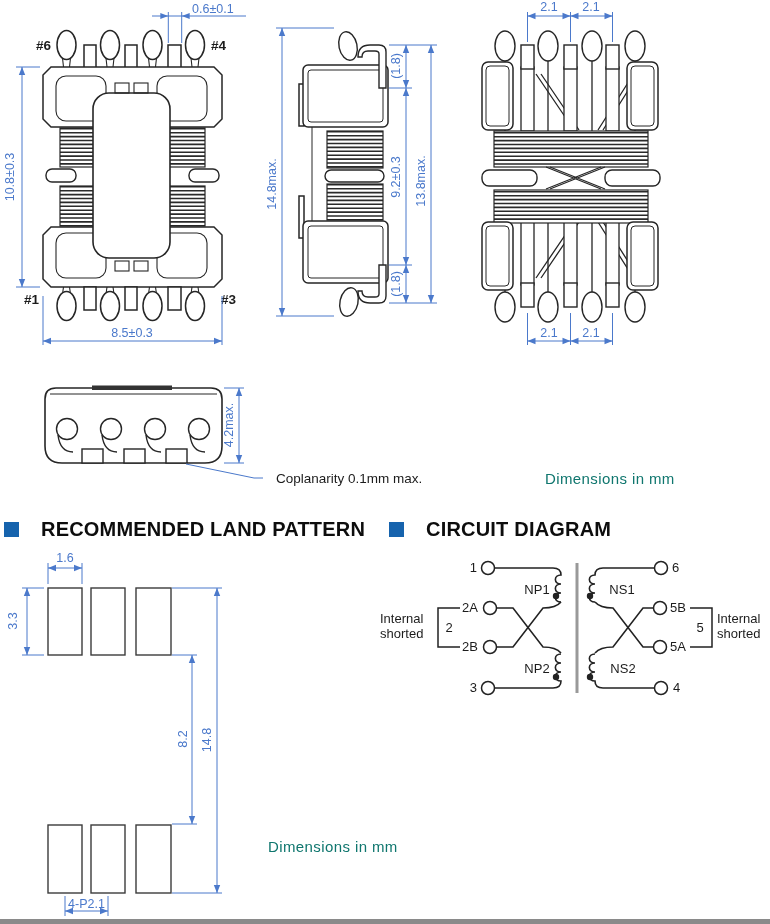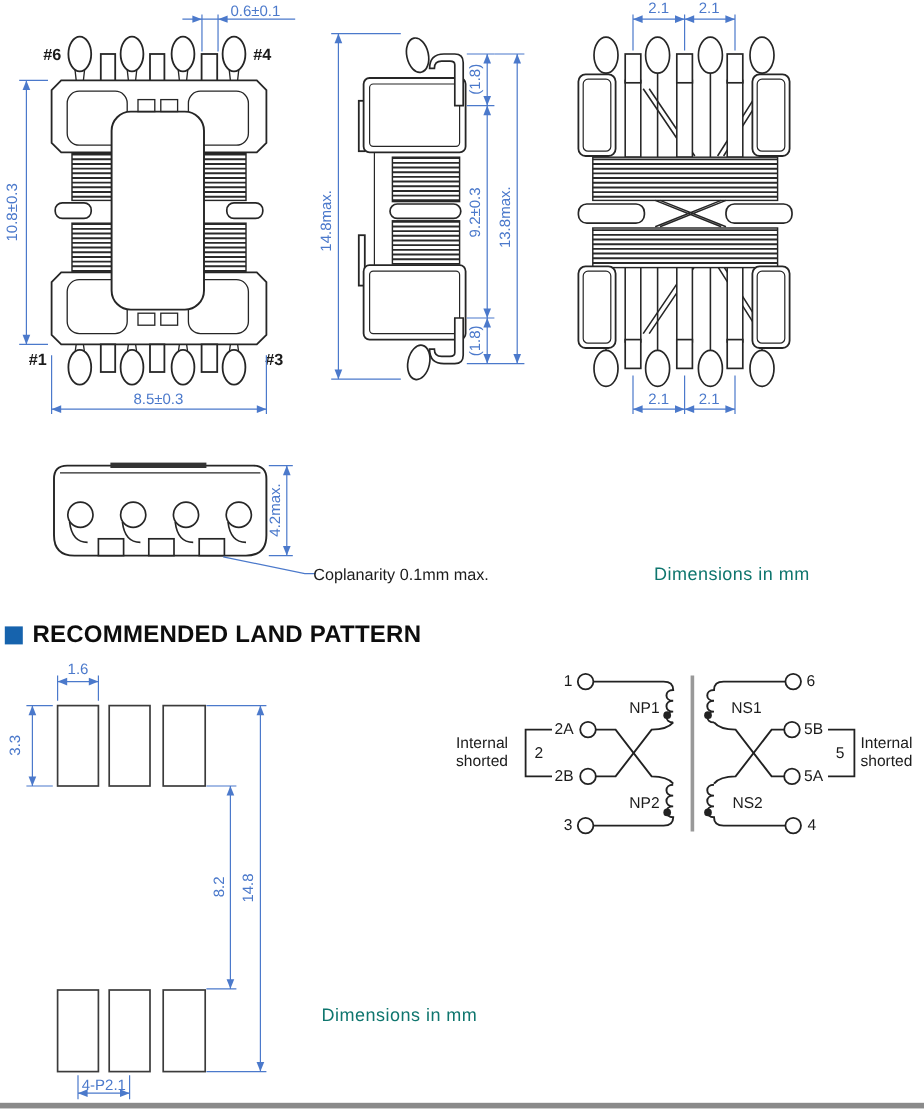--- a/index.html
+++ b/index.html
@@ -3,21 +3,21 @@
 <meta charset="utf-8">
 <style>
   html,body{margin:0;padding:0;background:#fff;}
   .page{position:relative;width:770px;height:924px;background:#fff;overflow:hidden;
         font-family:"Liberation Sans",sans-serif;}
   .page svg{position:absolute;left:0;top:0;}
   svg text{font-family:"Liberation Sans",sans-serif;}
   .dim{font-size:12.5px;fill:#4b79cb;}
   .pinlbl{font-size:13.5px;font-weight:600;fill:#1c1c1c;}
   .cir{font-size:13px;fill:#1c1c1c;}
-  .section-header{position:absolute;display:flex;align-items:center;gap:8px;
+  .section-header{position:absolute;display:flex;align-items:center;gap:22px;
                   font-weight:bold;font-size:20px;color:#0d0d0d;letter-spacing:0.2px;white-space:nowrap;}
   .bullet{width:15px;height:15px;background:#1663ad;flex:0 0 auto;}
   .note{position:absolute;font-size:15px;color:#0f766e;letter-spacing:0.4px;white-space:nowrap;}
   .cop-note{position:absolute;font-size:13.5px;color:#1c1c1c;white-space:nowrap;}
   .bottom-bar{position:absolute;left:0;top:919px;width:770px;height:5px;background:#8a8a8a;}
 </style>
 </head>
 <body>
 
 <div class="page">
@@ -331,19 +331,23 @@
     <text class="cir" x="380" y="638">shorted</text>
     <text class="cir" x="717" y="623">Internal</text>
     <text class="cir" x="717" y="638">shorted</text>
   </g>
 </svg>
 
   <div class="section-header" style="left:4px;top:518px;">
     <span class="bullet"></span>
     <span>RECOMMENDED LAND PATTERN</span>
   </div>
-
-  <div class="cop-note" style="left:261px;top:471px;">Coplanarity 0.1mm max.</div>
+  <div class="section-header" style="left:389px;top:518px;">
+    <span class="bullet"></span>
+    <span>CIRCUIT DIAGRAM</span>
+  </div>
+
+  <div class="cop-note" style="left:276px;top:471px;">Coplanarity 0.1mm max.</div>
   <div class="note" style="left:545px;top:470px;">Dimensions in mm</div>
   <div class="note" style="left:268px;top:838px;">Dimensions in mm</div>
 
   <div class="bottom-bar"></div>
 </div>
 
 </body></html>

